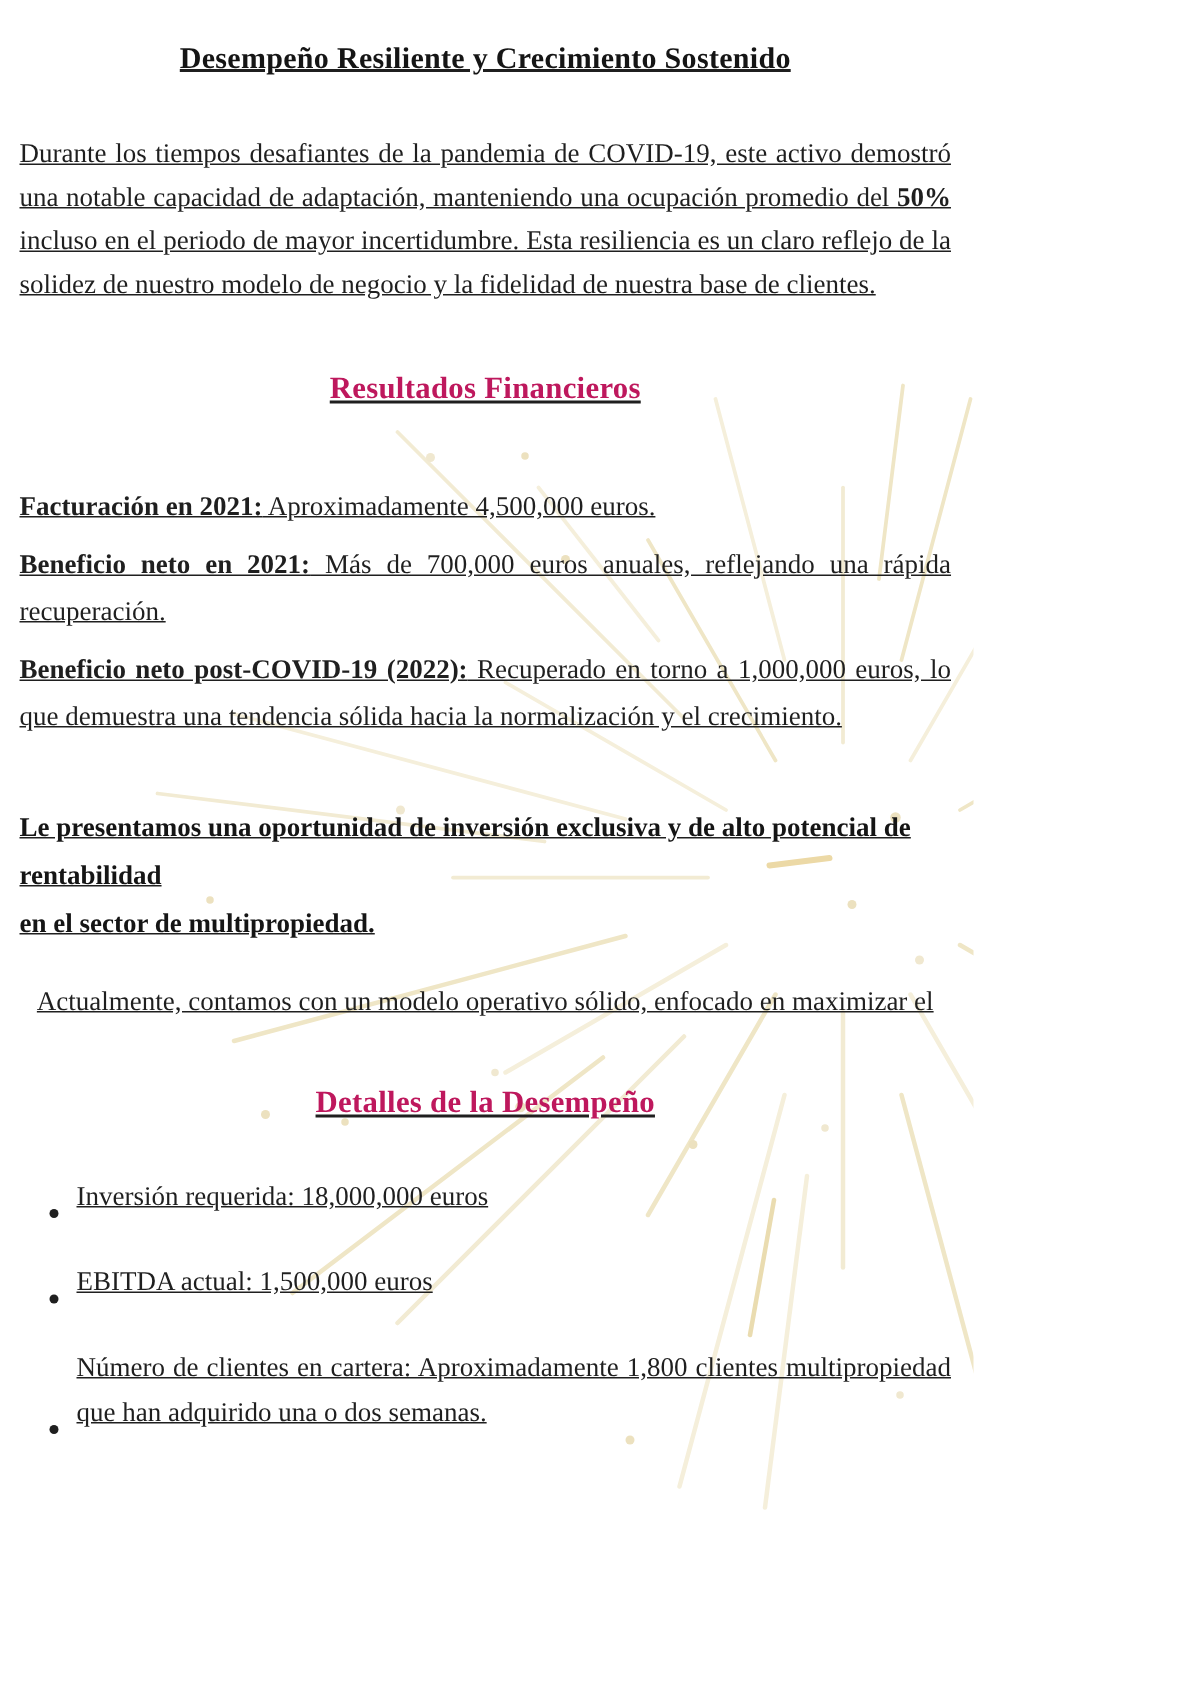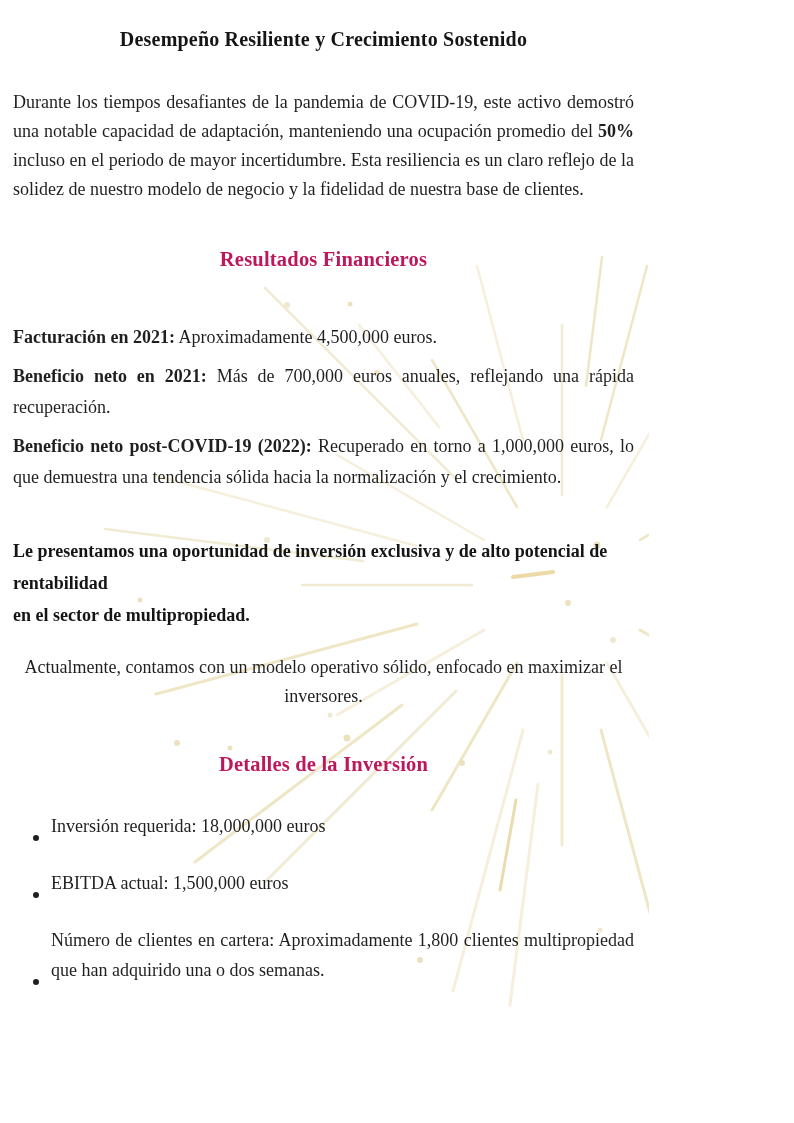--- a/index.html
+++ b/index.html
@@ -3,20 +3,21 @@
 <meta charset="utf-8">
 <style>
   html,body{margin:0;padding:0;background:#ffffff;}
   .page{
     position:relative;
     width:649px;height:1123px;
     background:#ffffff;
     overflow:hidden;
     font-family:"Liberation Serif", serif;
     color:#1f1f1f;
+    text-decoration:underline;
   }
   .watermark{position:absolute;left:0;top:0;pointer-events:none;}
   .content{position:relative;padding:26px 15px 0 13px;}
   h1.doc-title{
     font-size:20px;line-height:26px;font-weight:700;
     text-align:center;margin:0 0 36px;color:#151515;letter-spacing:.2px;
   }
   p.intro{
     font-size:18px;line-height:29px;margin:0;text-align:justify;
   }
@@ -130,24 +131,23 @@
       <p class="fin-item"><strong>Beneficio neto post-COVID-19 (2022):</strong><span> Recuperado en torno a 1,000,000 euros, lo que demuestra una tendencia sólida hacia la normalización y el crecimiento.</span></p>
     </div>
 
     <div class="pitch">
       <div>Le presentamos una oportunidad de inversión exclusiva y de alto potencial de rentabilidad</div>
       <div>en el sector de multipropiedad.</div>
     </div>
 
     <div class="op-para">
       <div>Actualmente, contamos con un modelo operativo sólido, enfocado en maximizar el</div>
-      <div>inversores.</div>
     </div>
 
-    <h2 class="section det-heading">Detalles de la Inversión</h2>
+    <h2 class="section det-heading">Detalles de la Desempeño</h2>
 
     <ul class="bullets">
       <li>
         <span class="dot"></span>
         <span class="btext">Inversión requerida: 18,000,000 euros</span>
       </li>
       <li>
         <span class="dot"></span>
         <span class="btext">EBITDA actual: 1,500,000 euros</span>
       </li>

